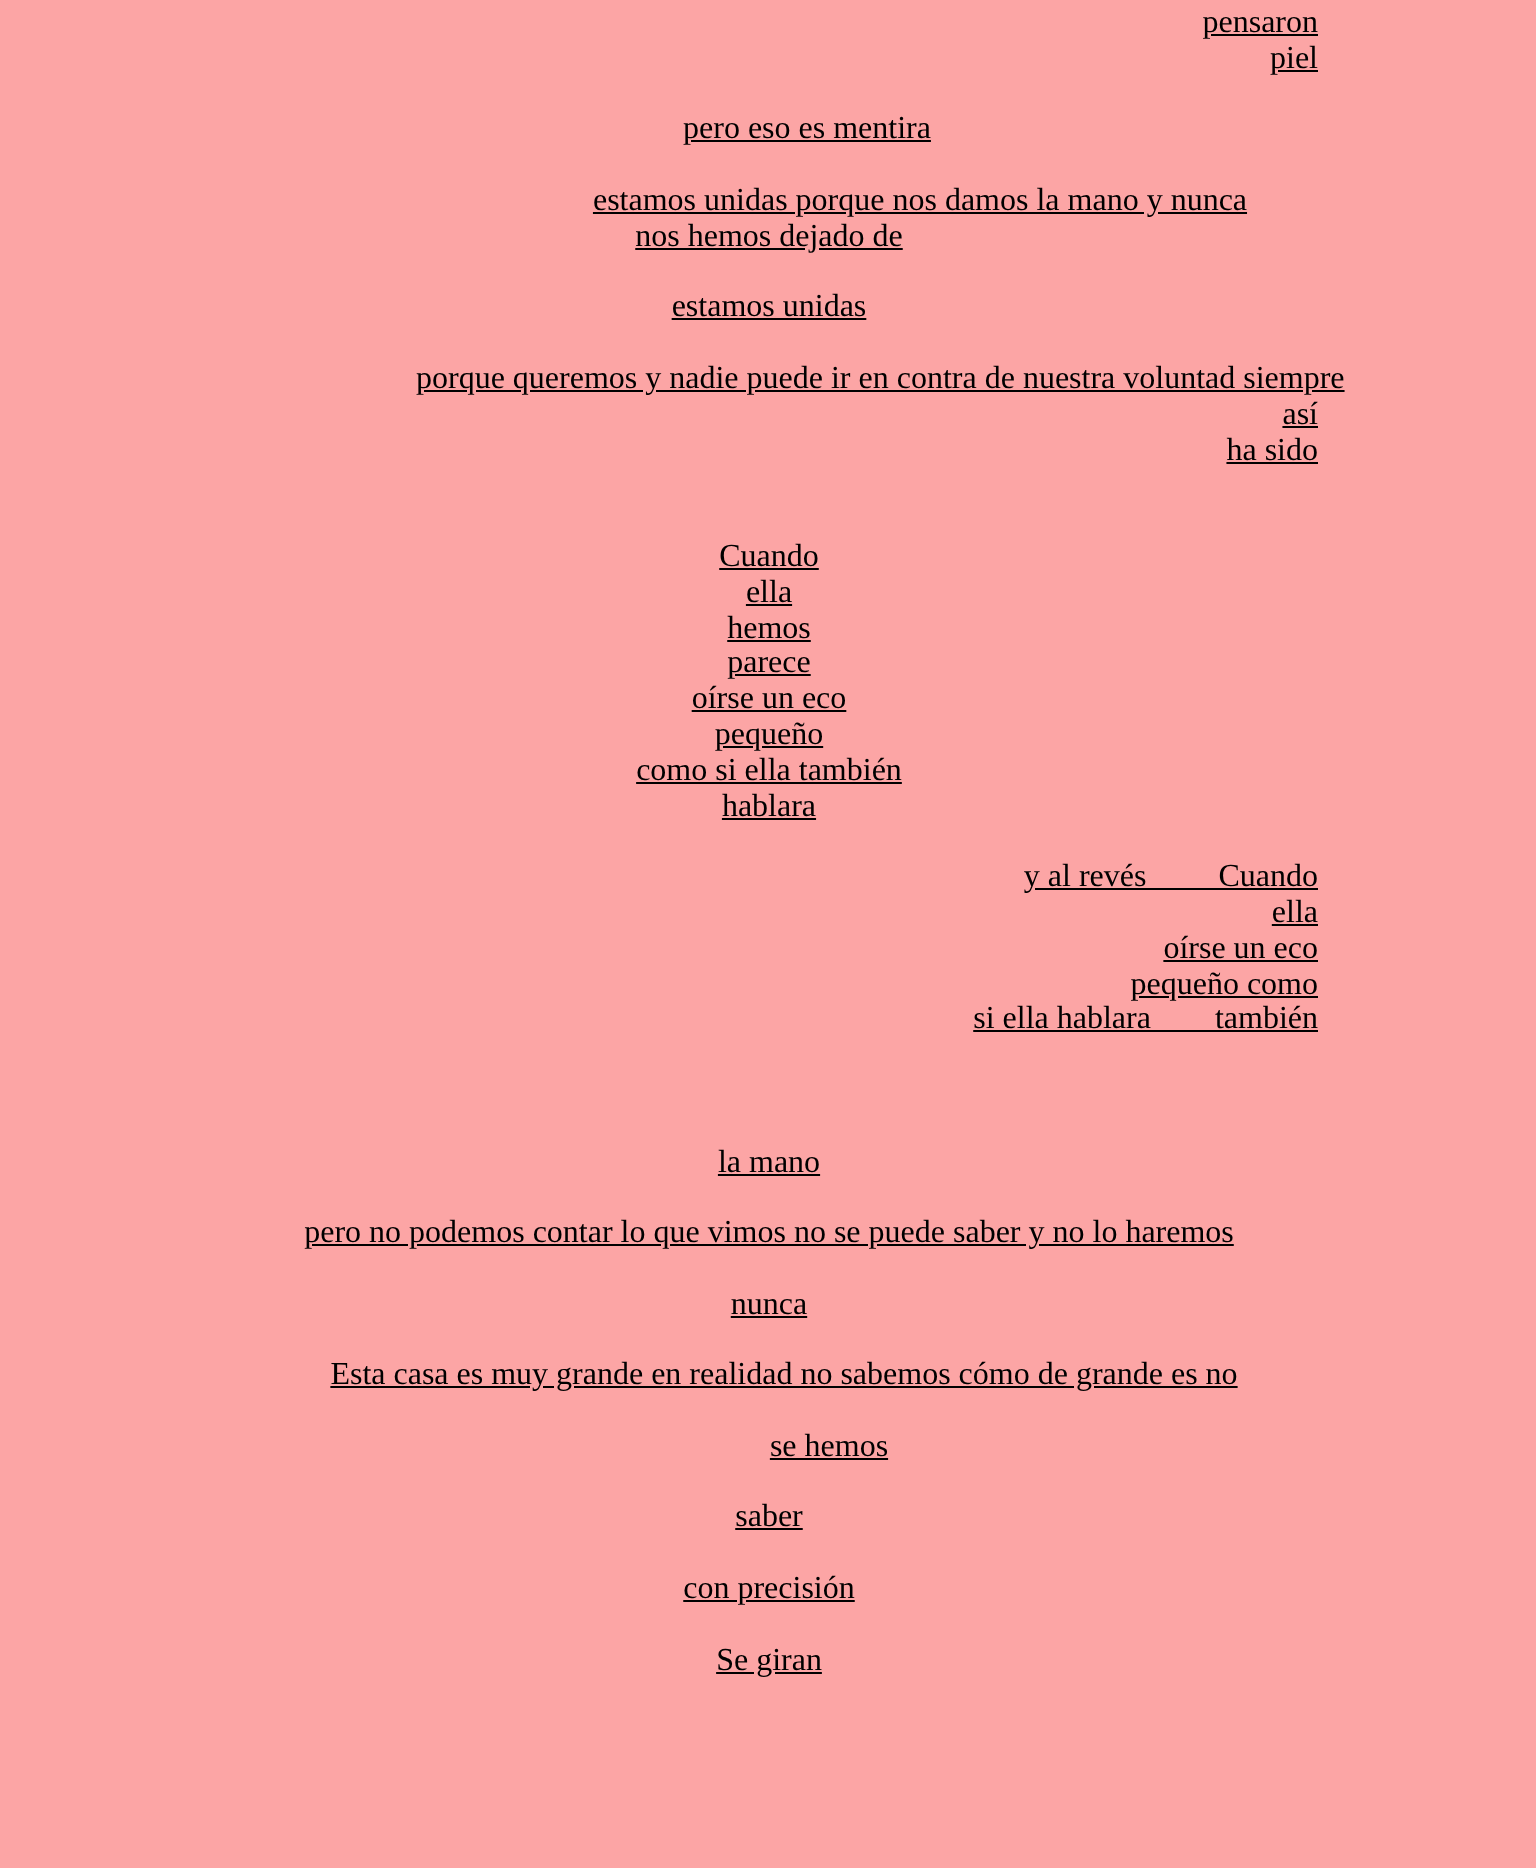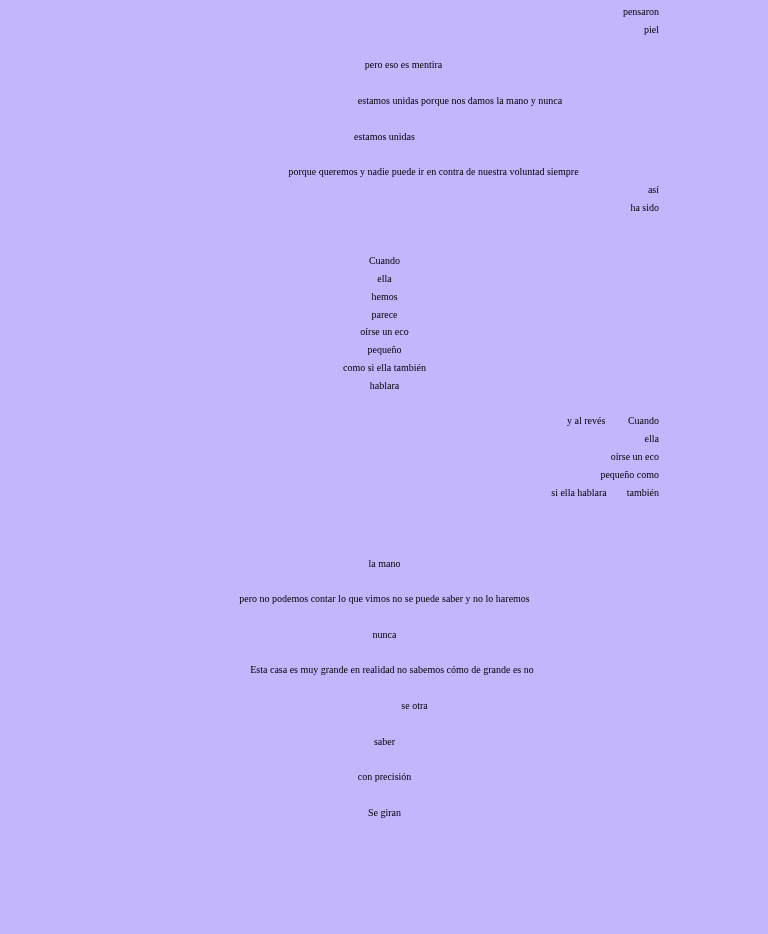--- a/index.html
+++ b/index.html
@@ -10,24 +10,25 @@
   body {
     width: 768px;
     height: 934px;
     overflow: hidden;
   }
   .page {
     box-sizing: border-box;
     width: 768px;
     height: 934px;
     padding: 3px 109px 0 110px;
-    background: #c4b5fd;
+    background: #fca5a5;
     color: #000000;
     font-family: "Liberation Serif", "DejaVu Serif", serif;
-    font-size: 10px;
+    font-size: 16px;
+    text-decoration: underline;
   }
   .line {
     height: 17.8px;
     line-height: 17.8px;
     white-space: pre;
     text-align: center;
   }
   .r { text-align: right; }
   .c { text-align: center; }
   .i15  { padding-left: 15px; }
@@ -39,20 +40,21 @@
 </head>
 <body>
 
 <div class="page">
   <div class="line r">pensaron</div>
   <div class="line r">piel</div>
   <div class="line blank"></div>
   <div class="line i38">pero eso es mentira</div>
   <div class="line blank"></div>
   <div class="line i151">estamos unidas porque nos damos la mano y nunca</div>
+  <div class="line">nos hemos dejado de</div>
   <div class="line blank"></div>
   <div class="line c">estamos unidas</div>
   <div class="line blank"></div>
   <div class="line i98">porque queremos y nadie puede ir en contra de nuestra voluntad siempre</div>
   <div class="line r">así</div>
   <div class="line r">ha sido</div>
   <div class="line blank"></div>
   <div class="line blank"></div>
   <div class="line">Cuando</div>
   <div class="line">ella</div>
@@ -72,20 +74,20 @@
   <div class="line blank"></div>
   <div class="line blank"></div>
   <div class="line">la mano</div>
   <div class="line blank"></div>
   <div class="line">pero no podemos contar lo que vimos no se puede saber y no lo haremos</div>
   <div class="line blank"></div>
   <div class="line">nunca</div>
   <div class="line blank"></div>
   <div class="line i15">Esta casa es muy grande en realidad no sabemos cómo de grande es no</div>
   <div class="line blank"></div>
-  <div class="line i60">se otra</div>
+  <div class="line i60">se hemos</div>
   <div class="line blank"></div>
   <div class="line">saber</div>
   <div class="line blank"></div>
   <div class="line">con precisión</div>
   <div class="line blank"></div>
   <div class="line">Se giran</div>
 </div>
 
 </body></html>

